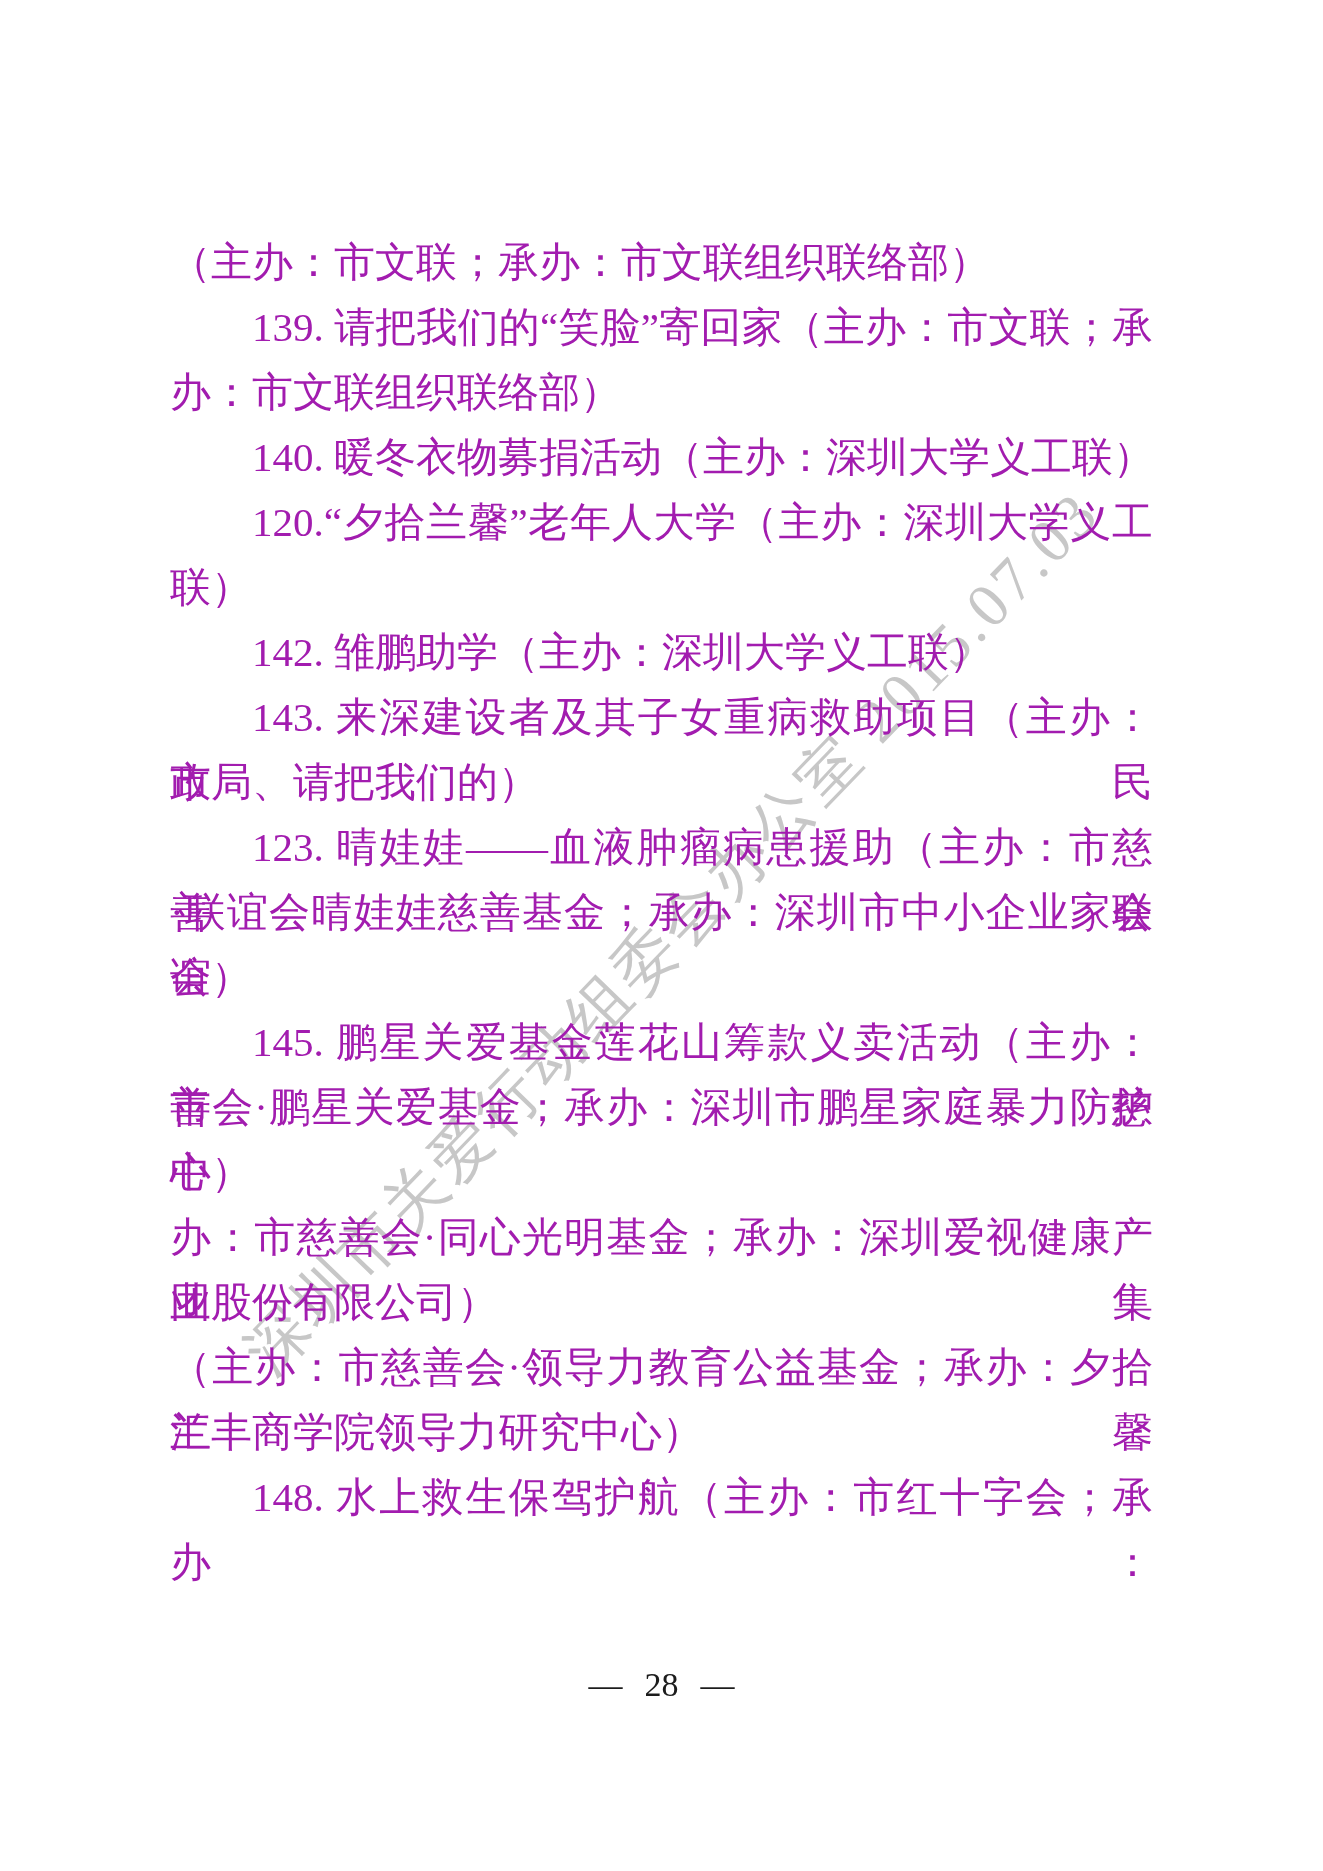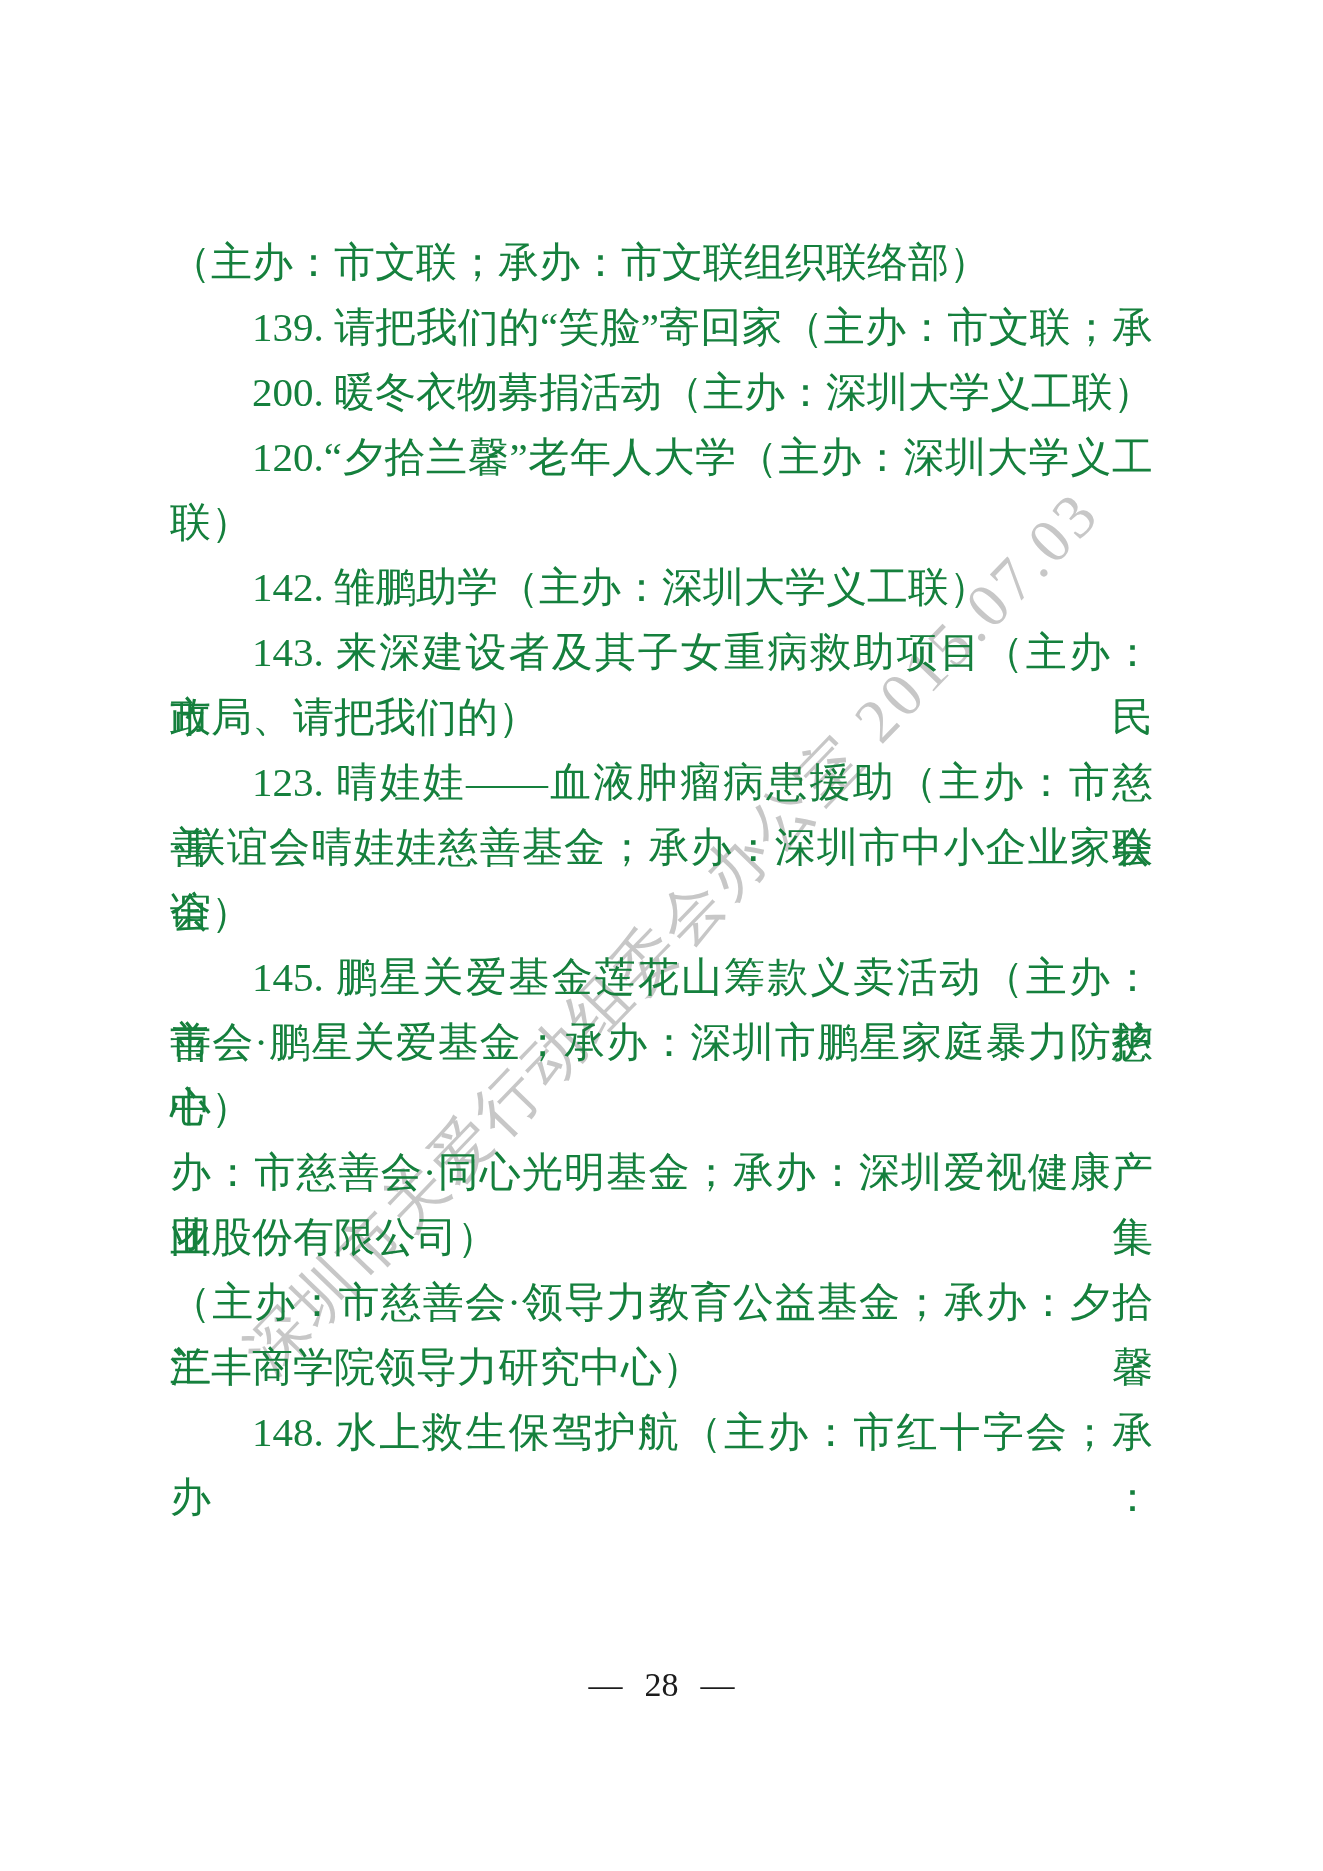--- a/index.html
+++ b/index.html
@@ -74,24 +74,25 @@
     letter-spacing: 0;
   }
 </style>
 </head>
 <body>
 
 <div id="page" style="background: rgb(255, 255, 255);">
 
   <div id="watermark" style="color: rgb(199, 199, 199);">深圳市关爱行动组委会办公室 2015.07.03</div>
 
-  <div id="doc" style="color: #15803d;">
+  <div id="doc" style="color: #a21caf;">
       <div class="line">（主办：市文联；承办：市文联组织联络部）</div>
       <div class="line indent fill">139. 请把我们的“笑脸”寄回家（主办：市文联；承</div>
-      <div class="line indent">200. 暖冬衣物募捐活动（主办：深圳大学义工联）</div>
+      <div class="line">办：市文联组织联络部）</div>
+      <div class="line indent">140. 暖冬衣物募捐活动（主办：深圳大学义工联）</div>
       <div class="line indent fill">120.“夕拾兰馨”老年人大学（主办：深圳大学义工</div>
       <div class="line">联）</div>
       <div class="line indent">142. 雏鹏助学（主办：深圳大学义工联）</div>
       <div class="line indent fill">143. 来深建设者及其子女重病救助项目（主办：市民</div>
       <div class="line">政局、请把我们的）</div>
       <div class="line indent fill">123. 晴娃娃——血液肿瘤病患援助（主办：市慈善会</div>
       <div class="line fill">·联谊会晴娃娃慈善基金；承办：深圳市中小企业家联谊</div>
       <div class="line">会）</div>
       <div class="line indent fill">145. 鹏星关爱基金莲花山筹款义卖活动（主办：市慈</div>
       <div class="line fill">善会·鹏星关爱基金；承办：深圳市鹏星家庭暴力防护中</div>

